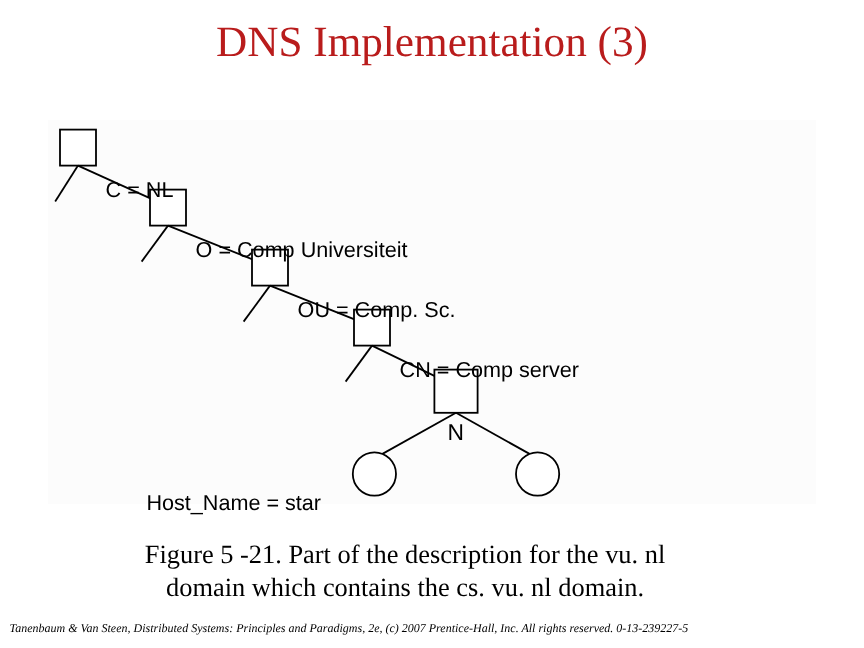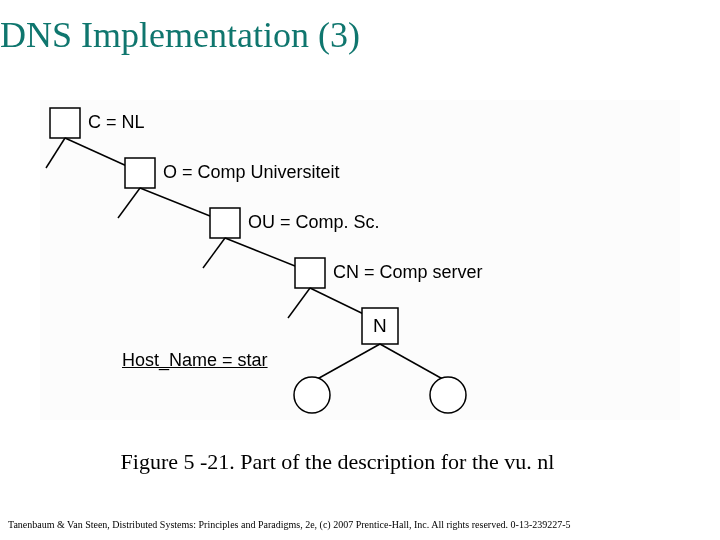--- a/index.html
+++ b/index.html
@@ -14,56 +14,59 @@
   .slide {
     position: relative;
     width: 720px;
     height: 540px;
   }
   .title {
     position: absolute;
     top: 14px;
     left: 0;
     width: 720px;
+    text-align: center;
     font-size: 36px;
-    color: #0f766e;
+    color: #b91c1c;
   }
   .diagram-area {
     position: absolute;
     left: 40px;
     top: 100px;
     width: 640px;
     height: 320px;
     background: #fcfcfc;
   }
   .diagram-area svg {
     position: absolute;
     left: 0; top: 0;
   }
   .node-label, .leaf-label {
     position: absolute;
     font-family: Arial, Helvetica, sans-serif;
     font-size: 18px;
     white-space: nowrap;
+    margin-top: 36px;
   }
   .node-label.n-label { font-size: 19px; }
   .caption {
     position: absolute;
     left: 0;
     width: 675px;
     top: 448px;
     text-align: center;
     font-size: 22px;
     line-height: 1.25;
   }
   .footer {
     position: absolute;
     left: 8px;
     bottom: 10px;
     font-size: 10px;
+    font-style: italic;
   }
 </style>
 </head>
 <body>
 
 <div class="slide">
 
   <div class="title">DNS Implementation (3)</div>
 
   <div class="diagram-area">
@@ -102,22 +105,23 @@
       <circle cx="272" cy="295" r="18" fill="#fff" stroke="#000" stroke-width="1.5"></circle>
       <circle cx="408" cy="295" r="18" fill="#fff" stroke="#000" stroke-width="1.5"></circle>
     </svg>
 
     <div class="node-label" style="left:48px;  top:12px;">C = NL</div>
     <div class="node-label" style="left:123px; top:62px;">O = Comp Universiteit</div>
     <div class="node-label" style="left:208px; top:112px;">OU = Comp. Sc.</div>
     <div class="node-label" style="left:293px; top:162px;">CN = Comp server</div>
     <div class="node-label n-label" style="left:333px; top:215px;">N</div>
 
-    <div class="leaf-label" style="left:82px;  top:250px;text-decoration:underline;">Host_Name = star</div>
+    <div class="leaf-label" style="left:82px;  top:273px;">Host_Name = star</div>
   </div>
 
   <div class="caption">
     <span>Figure 5 -21. Part of the description for the vu. nl</span><br>
+    <span>domain which contains the cs. vu. nl domain.</span>
   </div>
 
   <div class="footer">Tanenbaum &amp; Van Steen, Distributed Systems: Principles and Paradigms, 2e, (c) 2007 Prentice-Hall, Inc. All rights reserved. 0-13-239227-5</div>
 
 </div>
 
 </body></html>

